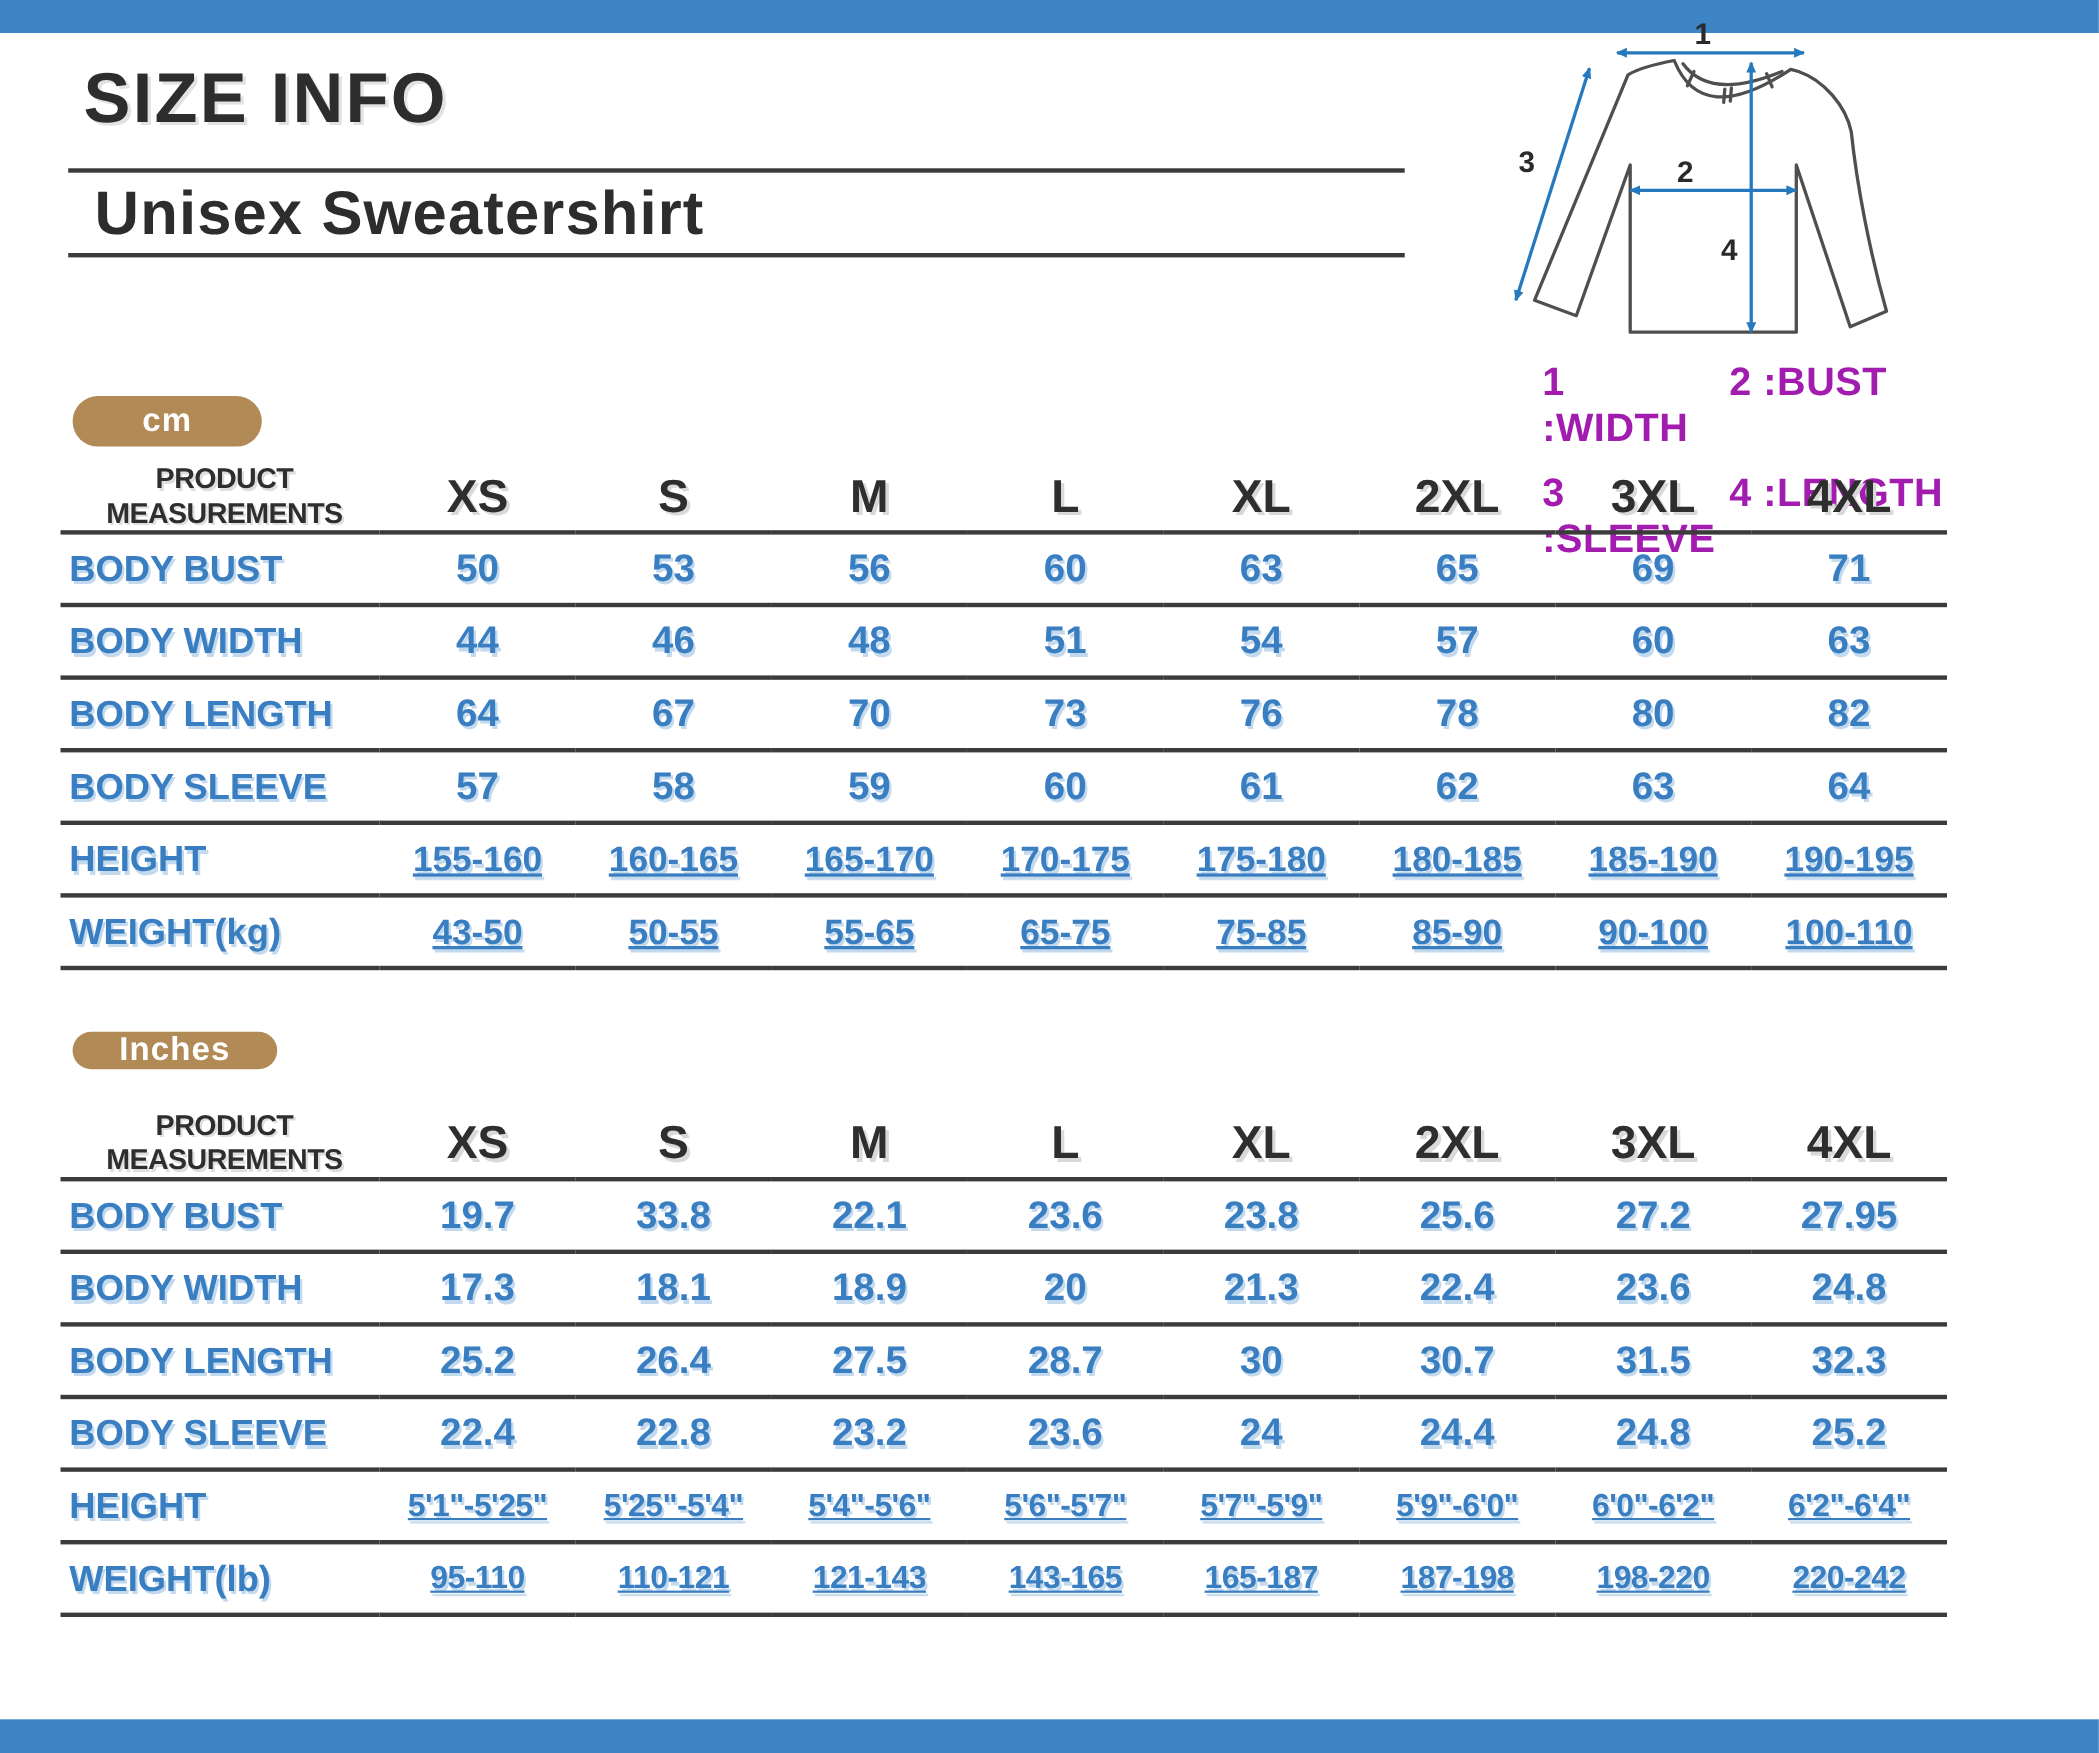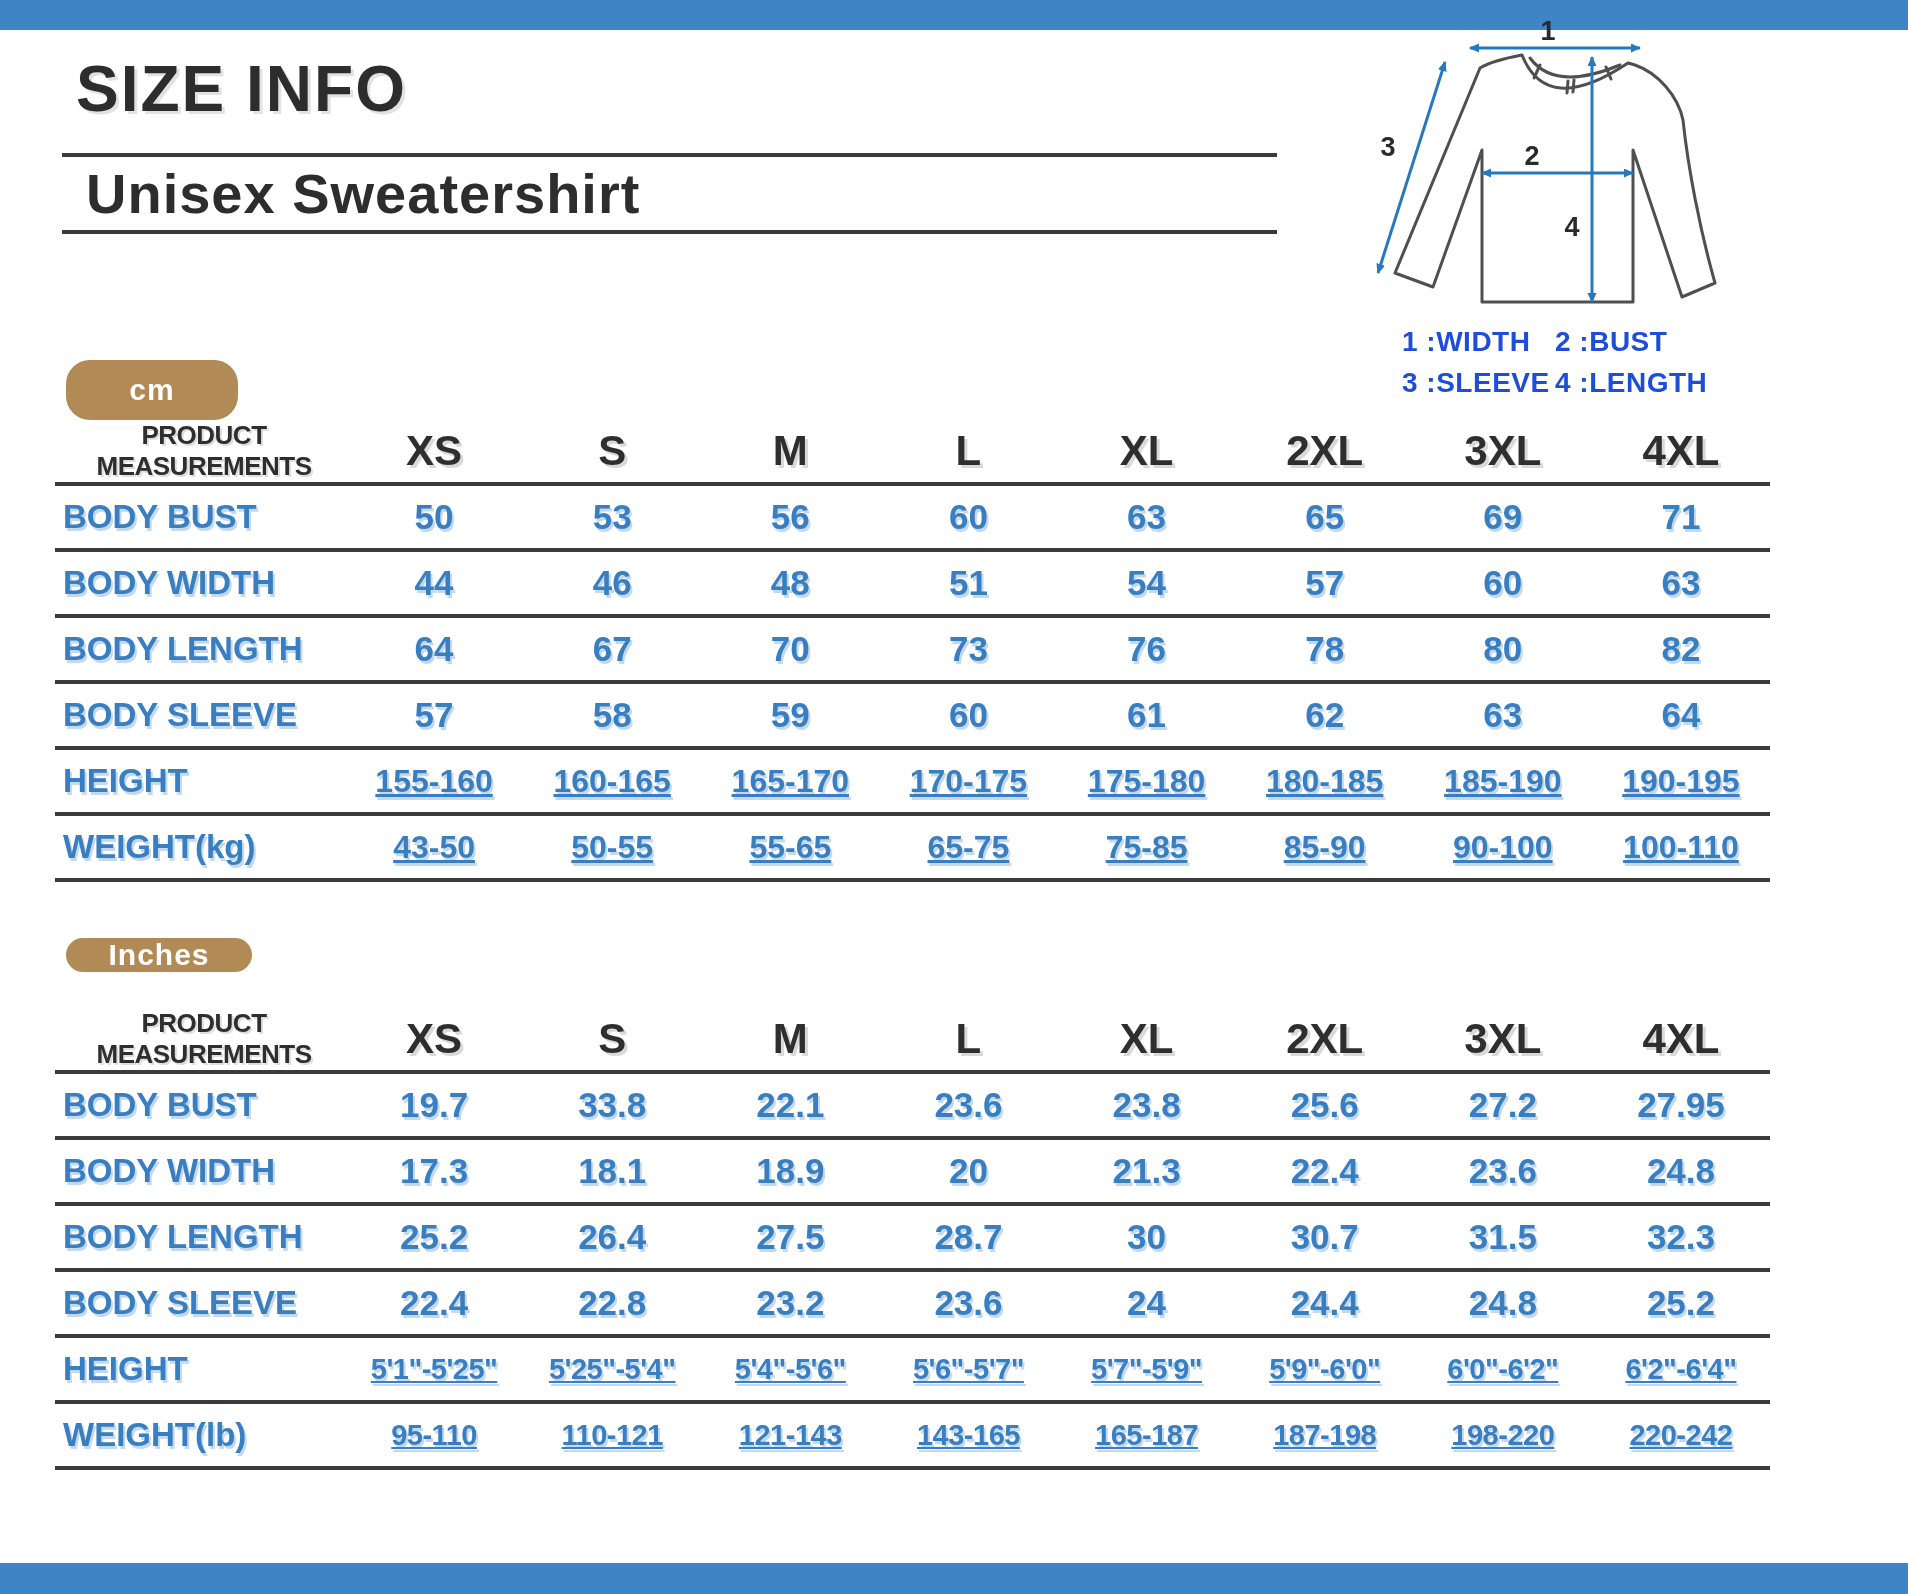--- a/index.html
+++ b/index.html
@@ -22,29 +22,29 @@
   #rule-2{top:230px;}
   #page-subtitle{
     position:absolute;left:86px;top:161px;margin:0;
     font-size:56px;font-weight:800;letter-spacing:1px;color:#2d2d2d;
   }
 
   #garment-diagram{position:absolute;left:1318px;top:18px;}
   #diagram-legend{
     position:absolute;left:1402px;top:326px;
     display:grid;grid-template-columns:153px auto;row-gap:9px;
-    font-size:28px;font-weight:700;color:#1d4ed8;letter-spacing:0.5px;
+    font-size:36px;font-weight:700;color:#a21caf;letter-spacing:0.5px;gap:17px;
   }
 
   .unit-badge{
     position:absolute;background:#b28a55;color:#ffffff;
     border-radius:24px;display:flex;align-items:center;justify-content:center;
     font-size:30px;font-weight:700;letter-spacing:1px;
   }
-  #badge-cm{left:66px;top:360px;width:172px;height:60px;}
+  #badge-cm{left:66px;top:360px;width:172px;height:46px;}
   #badge-inches{left:66px;top:938px;width:186px;height:34px;}
 
   table.size-table{
     position:absolute;left:55px;width:1715px;
     border-collapse:collapse;table-layout:fixed;
   }
   #table-cm{top:420px;}
   #table-inches{top:1008px;}
   table.size-table col.label-col{width:290px;}
   table.size-table th,table.size-table td{padding:0;}

